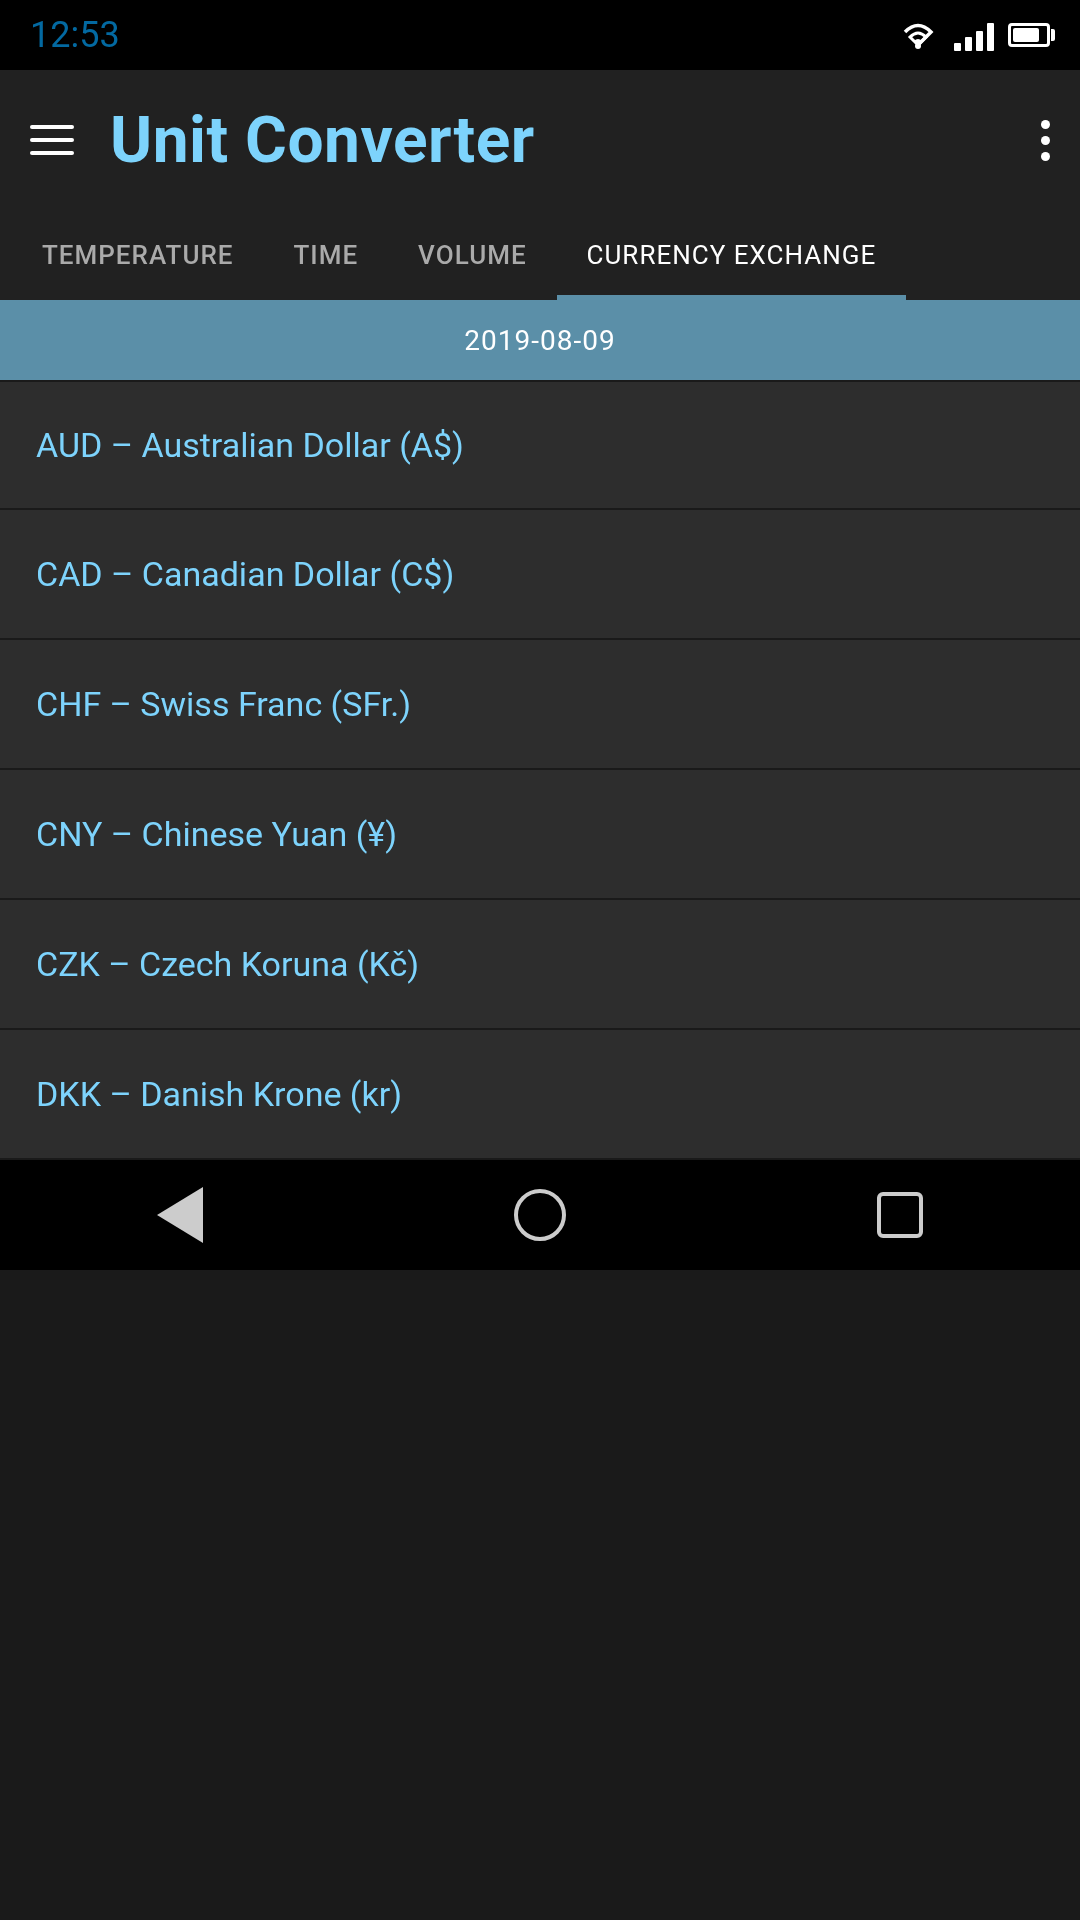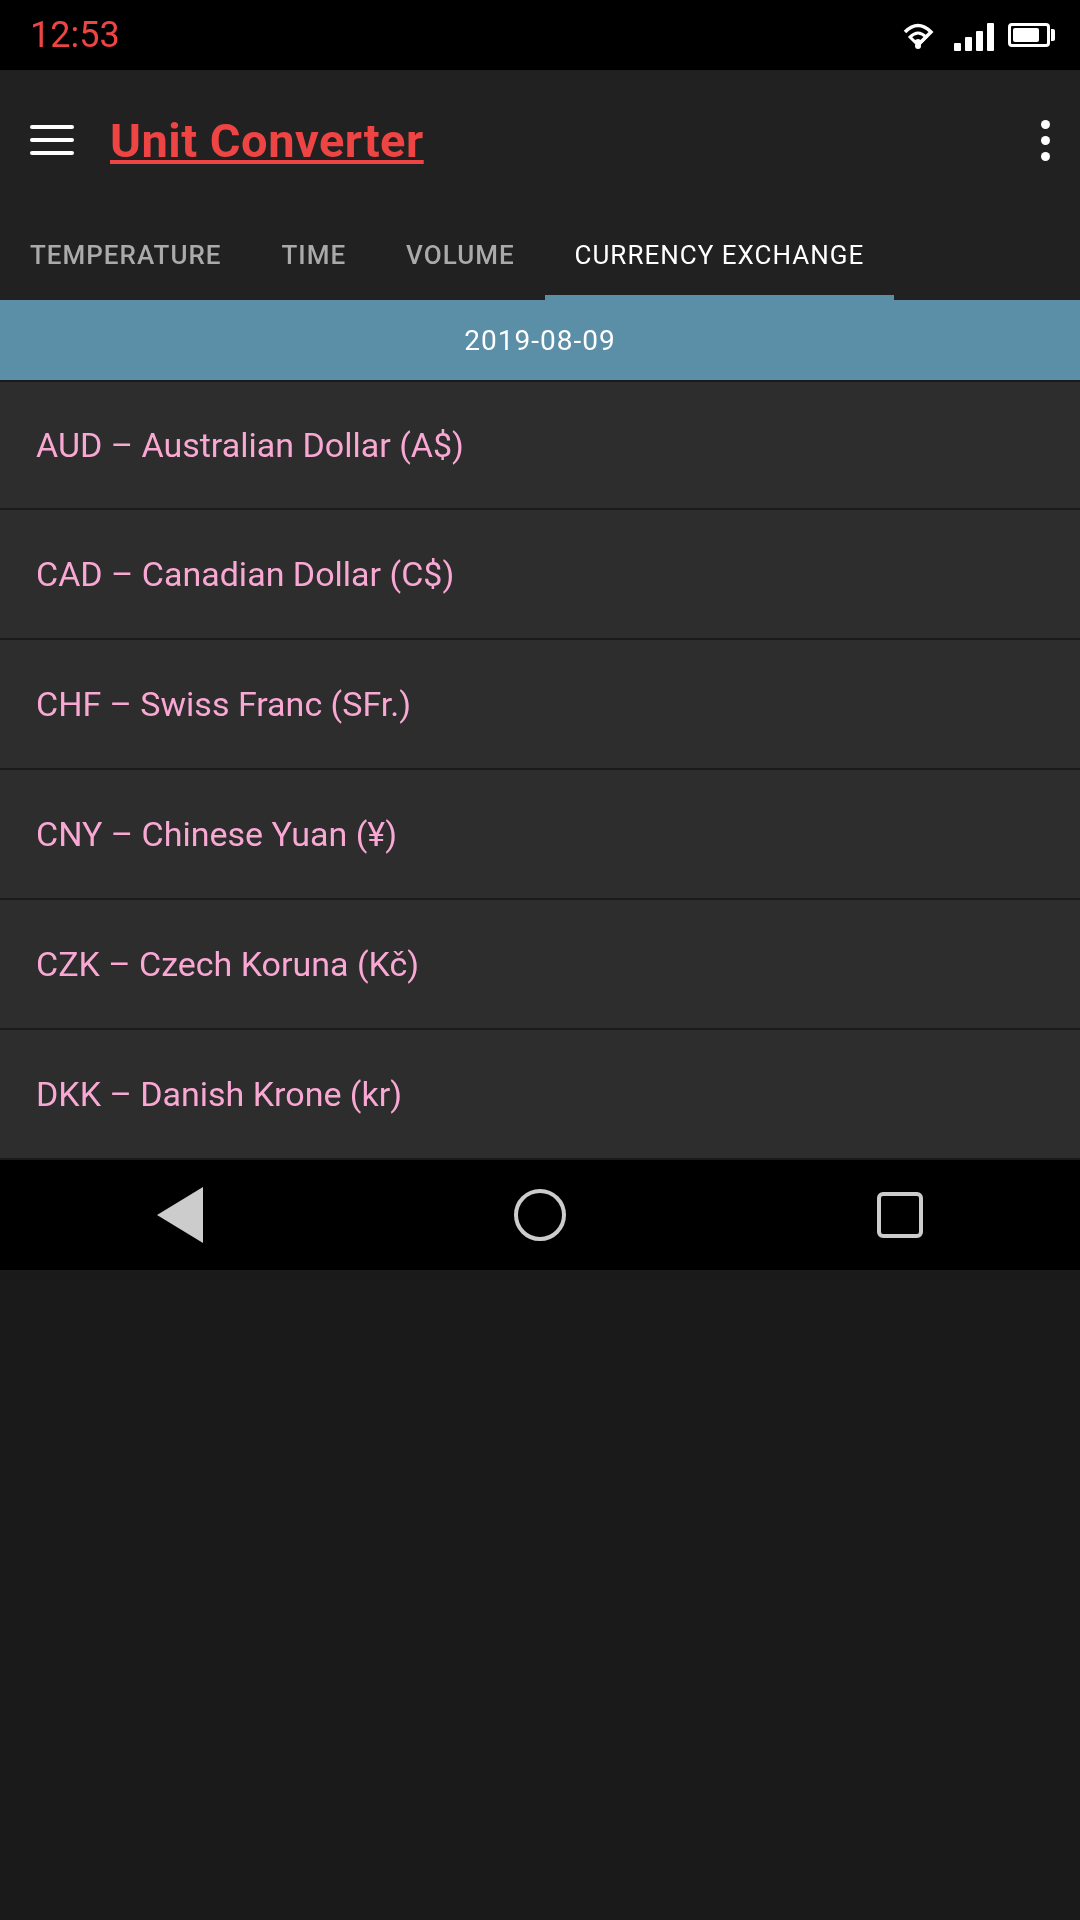--- a/index.html
+++ b/index.html
@@ -25,21 +25,21 @@
       background-color: #000000;
       display: flex;
       align-items: center;
       justify-content: space-between;
       padding: 0 30px;
     }
 
     .status-time {
       font-size: 36px;
       font-weight: 400;
-      color: #ef4444;
+      color: #0369a1;
     }
 
     .status-icons {
       display: flex;
       align-items: center;
       gap: 14px;
     }
 
     .battery-icon {
       width: 42px;
@@ -97,25 +97,24 @@
 
     .hamburger-icon span {
       display: block;
       width: 44px;
       height: 4px;
       background-color: #ffffff;
       border-radius: 2px;
     }
 
     .app-title {
-      font-size: 47px;
+      font-size: 64px;
       font-weight: 700;
-      color: #ef4444;
+      color: #7dd3fc;
       letter-spacing: 0.5px;
-      text-decoration: underline;
     }
 
     .more-icon {
       display: flex;
       flex-direction: column;
       gap: 7px;
       cursor: pointer;
       align-items: center;
     }
 
@@ -129,20 +128,21 @@
 
     
     .tab-bar {
       width: 100%;
       height: 90px;
       background-color: #212121;
       display: flex;
       align-items: stretch;
       overflow-x: auto;
       overflow-y: hidden;
+      padding-left: 12px;
     }
 
     .tab-bar::-webkit-scrollbar {
       display: none;
     }
 
     .tab-item {
       flex: 0 0 auto;
       display: flex;
       align-items: center;
@@ -205,21 +205,21 @@
       padding: 0 36px;
       cursor: pointer;
     }
 
     .currency-item:first-child {
       border-top: 2px solid #1a1a1a;
     }
 
     .currency-label {
       font-size: 34px;
-      color: #f9a8d4;
+      color: #7dd3fc;
       font-weight: 400;
     }
 
     
     .bottom-nav {
       width: 100%;
       height: 110px;
       background-color: #000000;
       display: flex;
       align-items: center;

